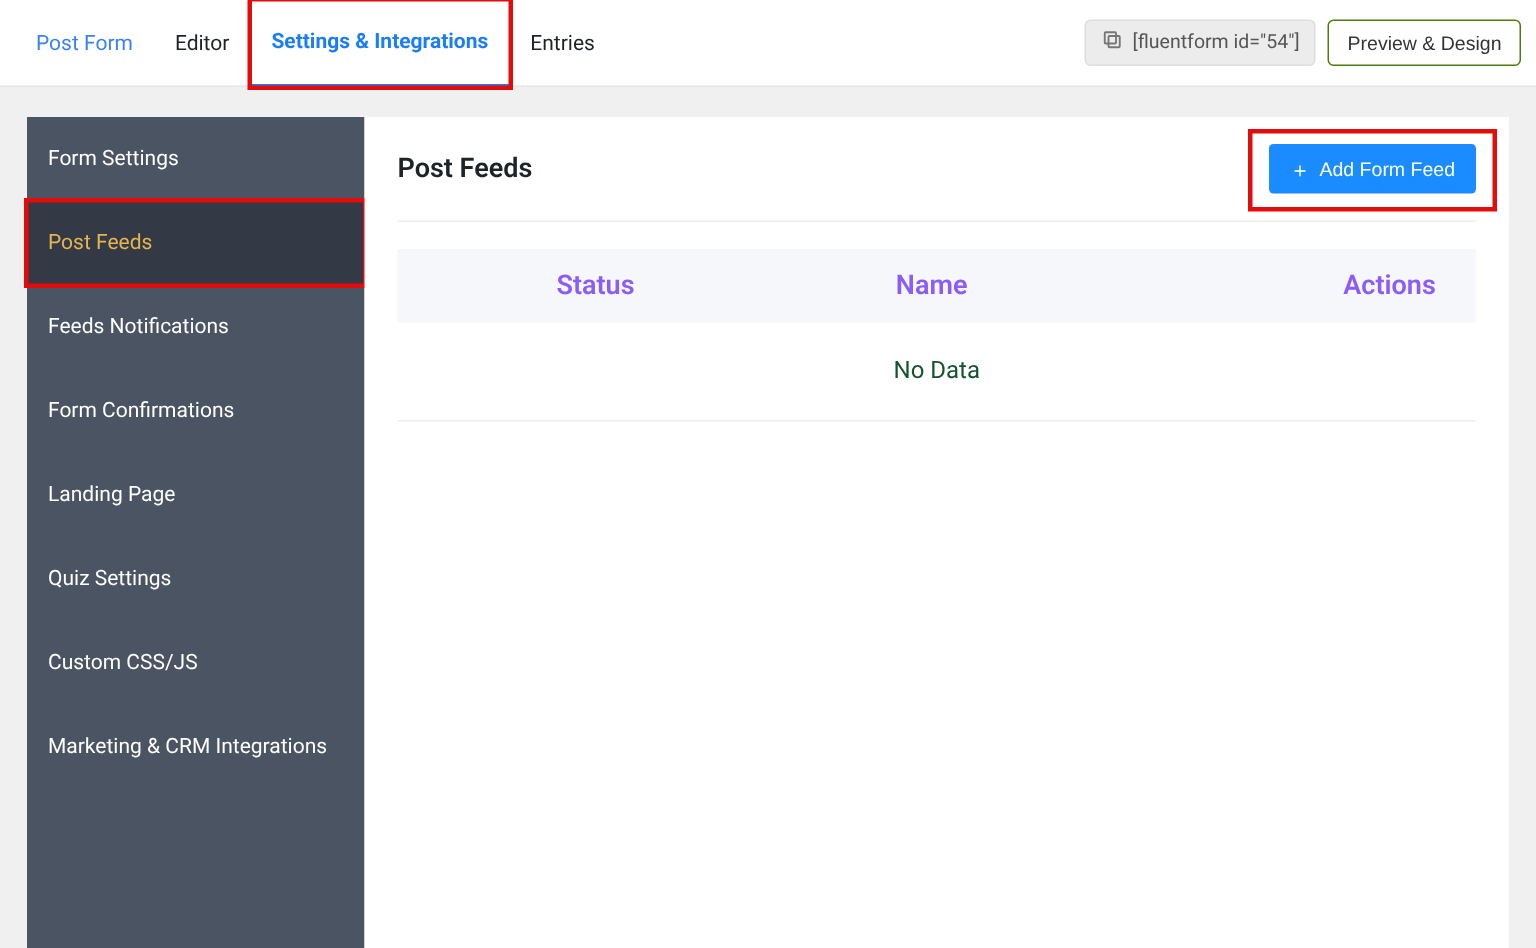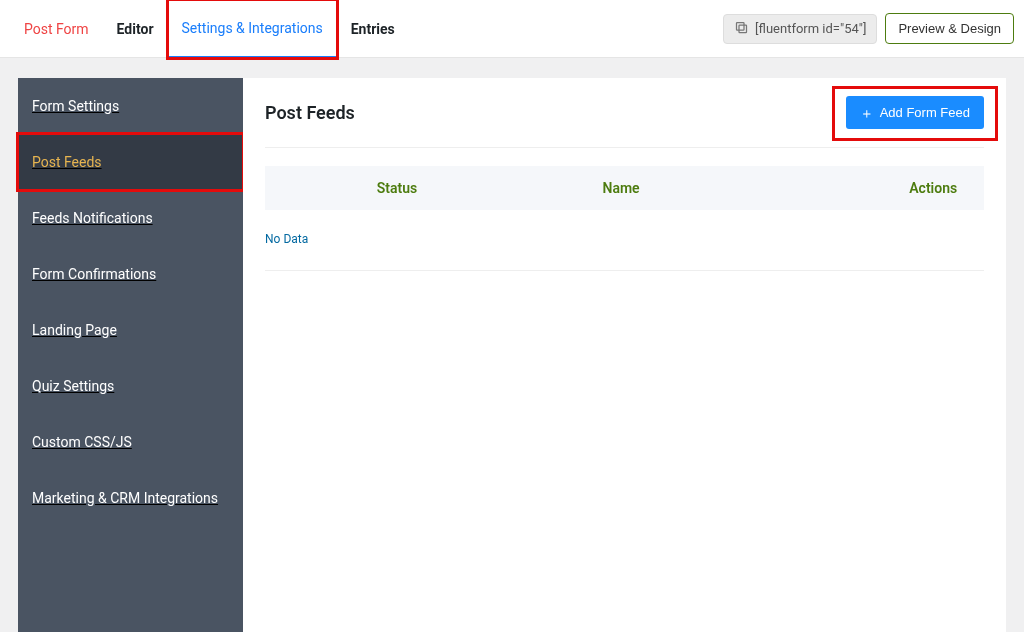--- a/index.html
+++ b/index.html
@@ -21,25 +21,25 @@
   .topbar .nav-item {
     padding: 0 14px;
     height: 58px;
     display: flex;
     align-items: center;
     font-size: 14px;
     color: #1d2327;
     cursor: pointer;
     position: relative;
   }
-  .topbar .nav-item.plain { color: #ef4444; font-weight: 400; }
-  .topbar .nav-item.bold { font-weight: 700; }
+  .topbar .nav-item.plain { color: #3b82f6; font-weight: 400; }
+  .topbar .nav-item.bold { font-weight: 400; }
   .topbar .nav-item.active-tab {
     color: #1a7efb;
-    font-weight: 400;
+    font-weight: 700;
     border-bottom: 2px solid #1a7efb;
   }
   .spacer { flex: 1; }
   .shortcode-chip {
     display: flex;
     align-items: center;
     background: #ececec;
     border: 1px solid #ddd;
     border-radius: 4px;
     padding: 5px 10px;
@@ -112,30 +112,31 @@
     border-radius: 3px;
     cursor: pointer;
     display: flex;
     align-items: center;
     gap: 6px;
   }
   .table-head {
     background: #f5f7fa;
     display: flex;
     padding: 14px 20px;
-    font-size: 14px;
+    font-size: 18px;
     font-weight: 600;
-    color: #4d7c0f;
+    color: #8b5cf6;
   }
   .col-status { flex: 0 0 33%; text-align: center; }
   .col-name { flex: 0 0 33%; text-align: center; }
   .col-actions { flex: 0 0 33%; text-align: right; }
   .no-data {
-    color: #0369a1;
-    font-size: 12px;
+    text-align: center;
+    color: #14532d;
+    font-size: 16px;
     padding: 22px 0 24px 0;
     border-bottom: 1px solid #eee;
   }
   .highlight-red-box {
     position: absolute;
     border: 3px solid #e40b0b;
     pointer-events: none;
   }
 </style>
 </head>
@@ -163,21 +164,21 @@
       </svg>
     </span>
     <span>[fluentform id="54"]</span>
   </div>
   <button class="btn-preview">
     <span>Preview &amp; Design</span>
   </button>
 </div>
 
 <div class="content-wrap">
-  <div class="sidebar" style="position:relative;text-decoration:underline;">
+  <div class="sidebar" style="position:relative;">
     <div class="sidebar-item">
       <span>Form Settings</span>
     </div>
     <div class="sidebar-item active" style="position:relative;">
       <span>Post Feeds</span>
       <div class="highlight-red-box" style="top:-2px;left:-2px;right:-2px;bottom:-2px;"></div>
     </div>
     <div class="sidebar-item">
       <span>Feeds Notifications</span>
     </div>

